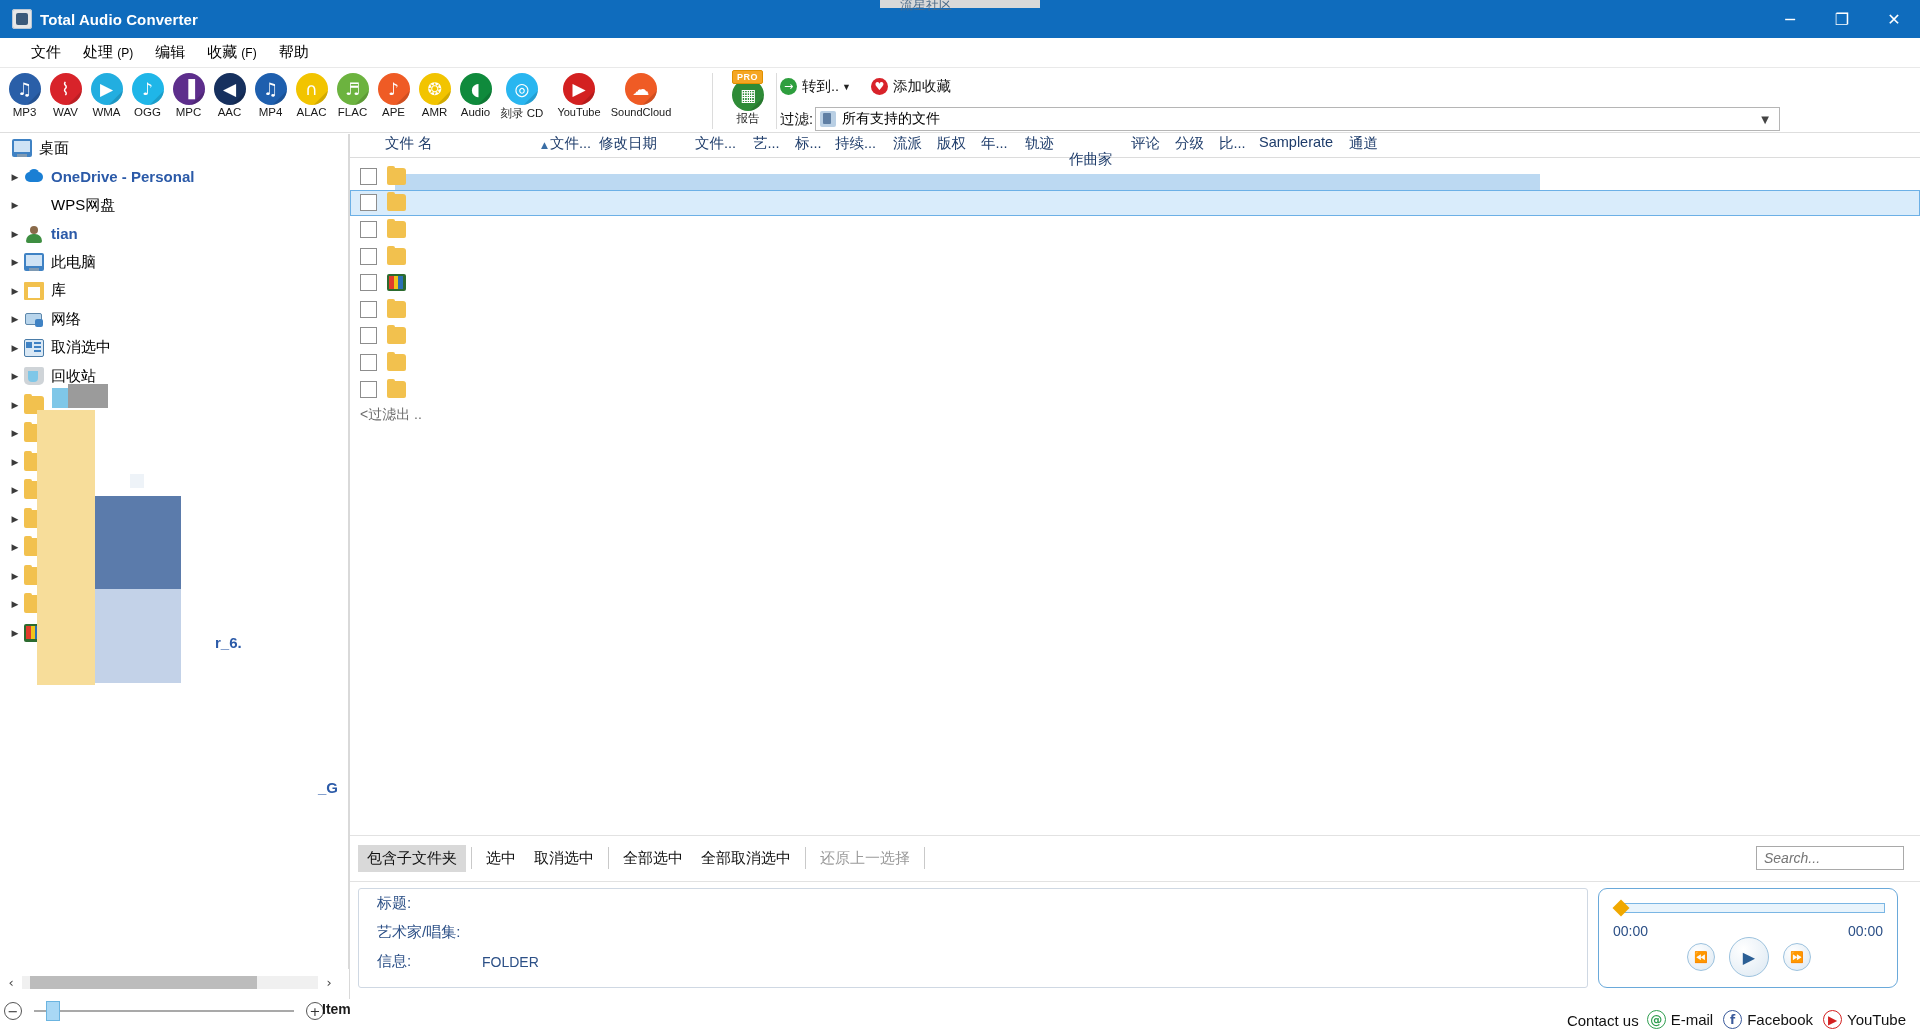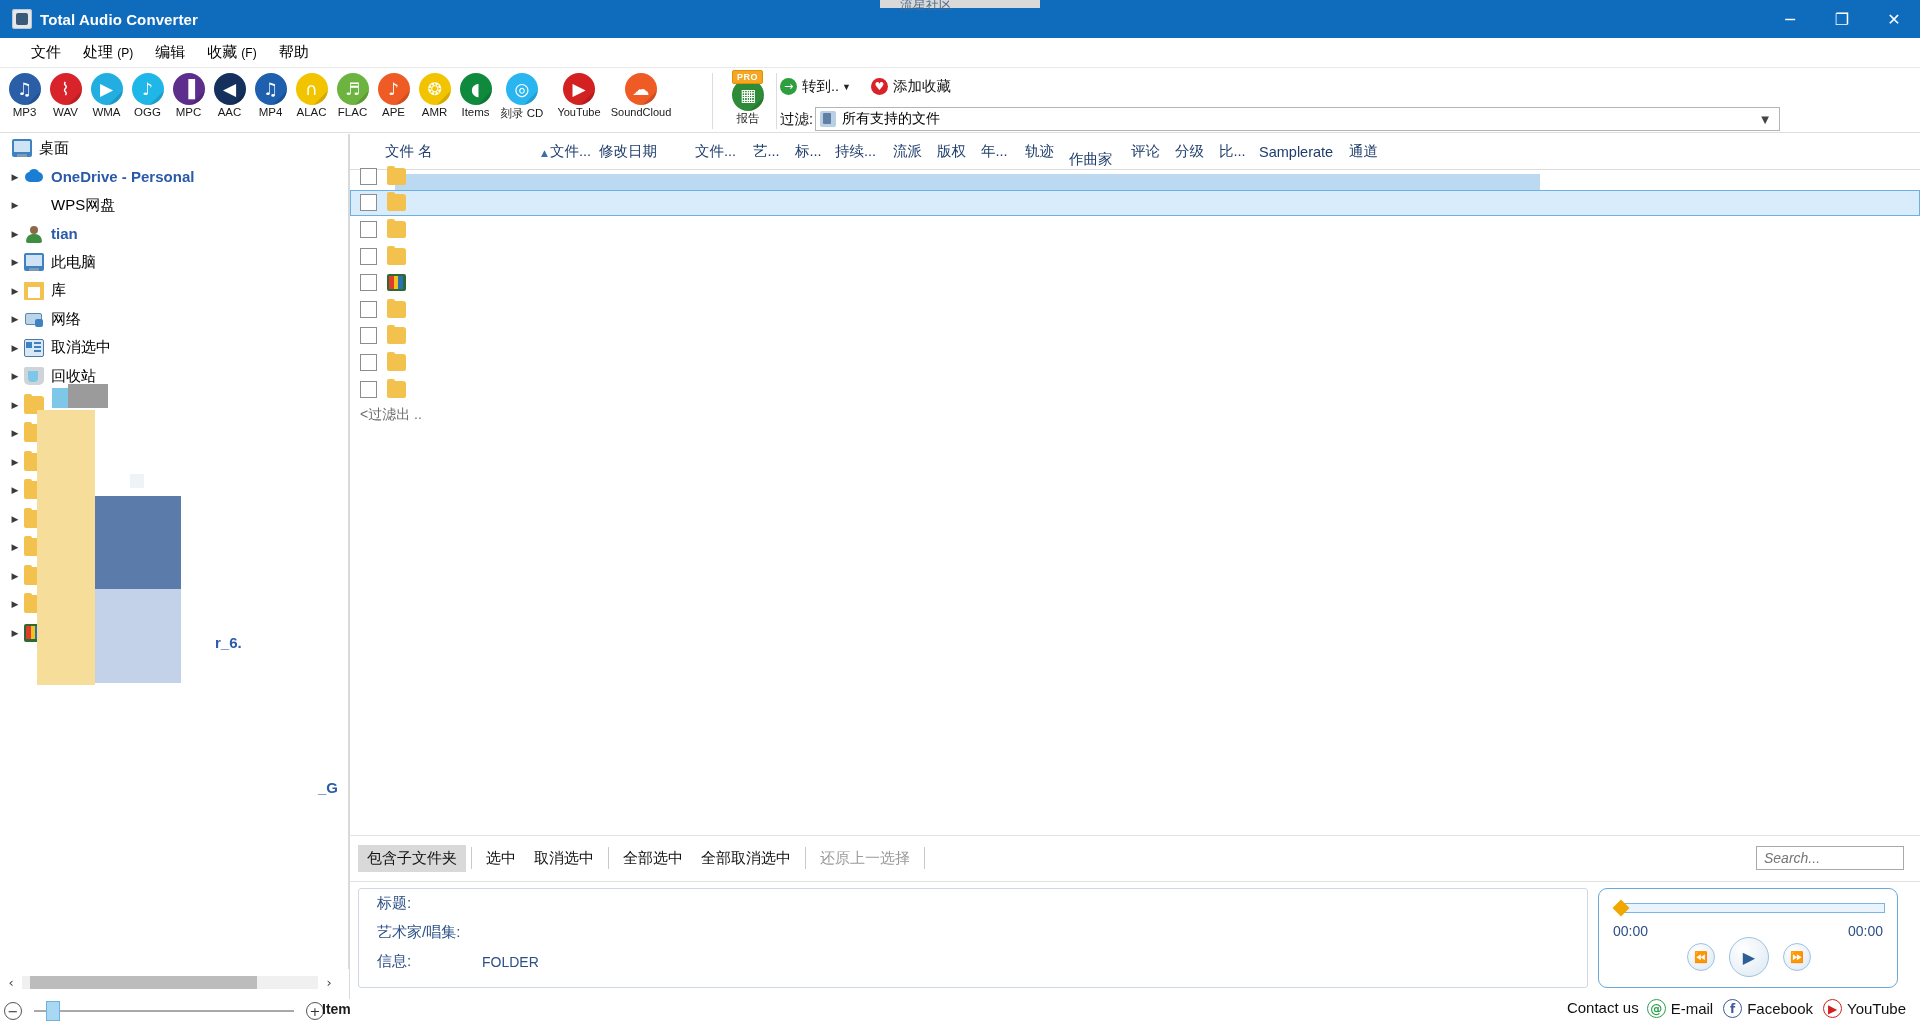--- a/index.html
+++ b/index.html
@@ -200,23 +200,23 @@
   .zthumb { position:absolute; left:12px; top:-9px; width:14px; height:20px; background:#a9d8f5; border:1px solid #6bb4e0; }
   .items-lbl { position:absolute; left:322px; top:1001px; font-size:14px; font-weight:bold; color:#1b1b1b; }
   .items-val { position:absolute; left:388px; top:1001px; font-size:14px; font-weight:bold; color:#1b1b1b; }
 
   
   .filelist {
     position:absolute; left:350px; top:134px; width:1570px; height:700px;
     background:#fff;
   }
   .col-head {
-    position:absolute; left:0; top:0; width:1570px; height:36px;
+    position:absolute; left:0; top:0; width:1570px; height:24px;
     background:#fff; border-bottom:1px solid #dcdcdc;
-    display:flex; align-items:center;
+    display:flex; align-items:flex-start;
   }
   .ch { font-size:14.5px; color:#1f3d6b; white-space:nowrap; padding:0 6px; position:relative; }
   .ch.firstcol { width:185px; padding-left:35px; }
   .sortarrow { font-size:9px; color:#3a6ea5; margin-right:2px; font-family:"DejaVu Sans",sans-serif; }
 
   .rows { position:absolute; left:0; top:29px; width:1570px; }
   .frow { height:26.6px; display:flex; align-items:center; padding-left:10px; position:relative; }
   .frow.sel { background:#d9ecfb; }
   .frow.sel::after{
     content:""; position:absolute; left:0; top:0; right:0; bottom:0;
@@ -286,21 +286,21 @@
     width:28px;height:28px;border-radius:50%;
     background:radial-gradient(circle at 35% 30%, #ffffff, #dce8f2);
     border:1px solid #9cc2de; display:flex;align-items:center;justify-content:center;
     color:#2b5f95; font-size:11px; font-family:"DejaVu Sans",sans-serif;
   }
   .pbtn.big{ width:40px;height:40px; font-size:16px; }
 
   
   .footer{
     position:absolute; left:350px; top:999px; width:1570px; height:30px;
-    display:flex; align-items:flex-start; justify-content:flex-end; padding-right:14px;
+    display:flex; align-items:flex-end; justify-content:flex-end; padding-right:14px;
     gap:8px; background:#fff;
   }
   .f-txt{ font-size:15px; color:#111; }
   .f-link{ display:flex; align-items:center; gap:5px; font-size:15px; color:#111; }
   .f-ico{
     width:19px;height:19px;border-radius:50%;
     display:flex;align-items:center;justify-content:center;
     font-size:12px; font-family:"DejaVu Sans",sans-serif; font-weight:bold;
   }
   .f-ico.mail{ border:1.6px solid #2f9e4f; color:#2f9e4f; }
@@ -404,21 +404,21 @@
         <div class="fmt-btn">
           <div class="circ" style="background: rgb(242, 196, 0);">
             <span class="gl">❂</span>
           </div>
           <div class="fmt-lbl">AMR</div>
         </div>
         <div class="fmt-btn">
           <div class="circ" style="background: rgb(15, 138, 60);">
             <span class="gl">◖</span>
           </div>
-          <div class="fmt-lbl">Items</div>
+          <div class="fmt-lbl">Audio</div>
         </div>
         <div class="fmt-btn" style="width: 52px;">
           <div class="circ" style="background: rgb(41, 182, 240);">
             <span class="gl">◎</span>
           </div>
           <div class="fmt-lbl">刻录 CD</div>
         </div>
         <div class="fmt-btn" style="width: 62px;">
           <div class="circ" style="background: rgb(211, 32, 32);">
             <span class="gl">▶</span>

